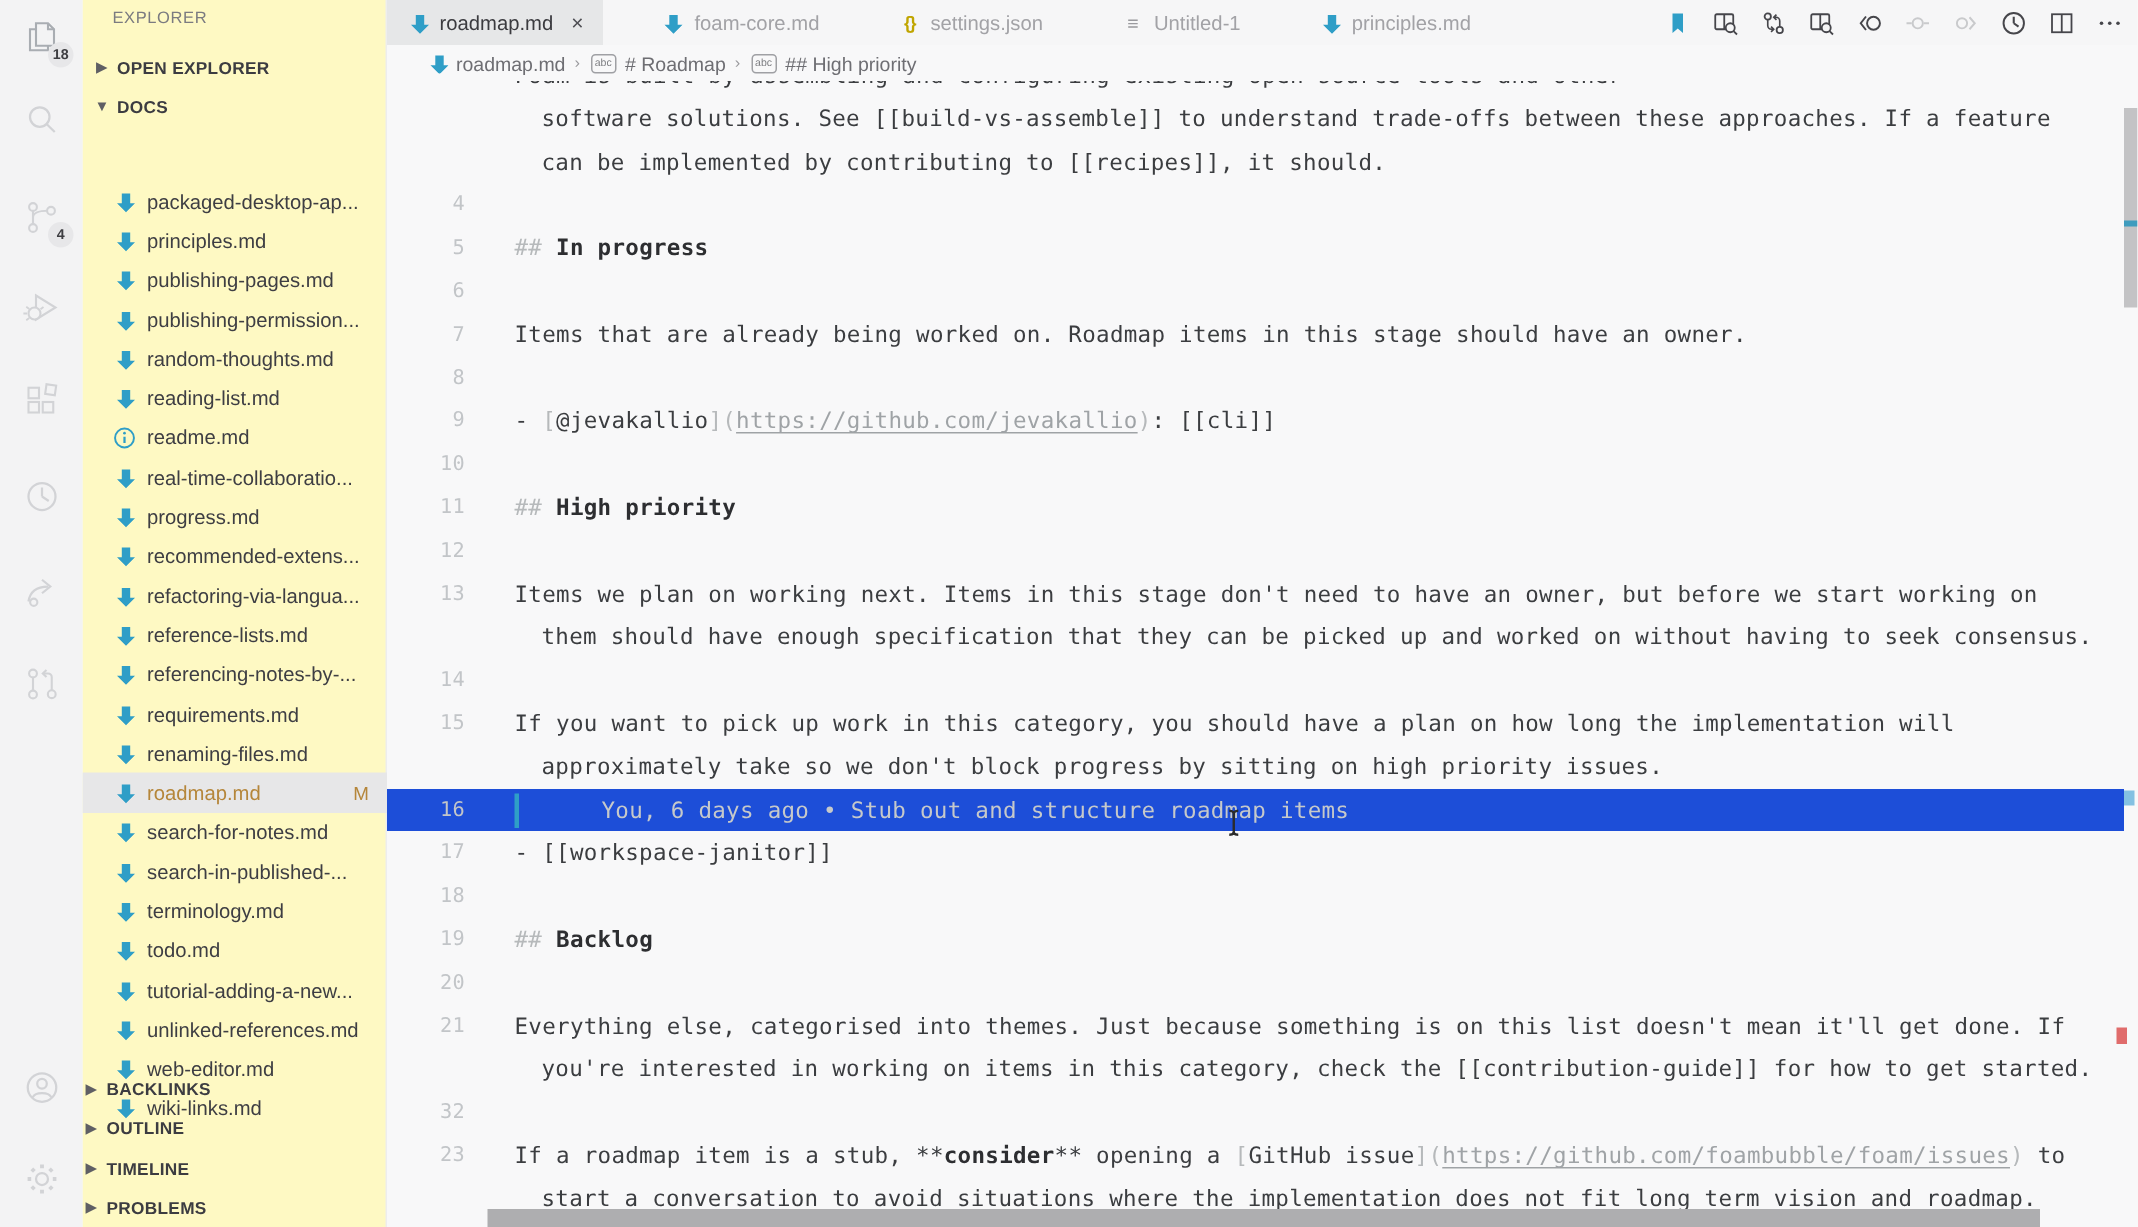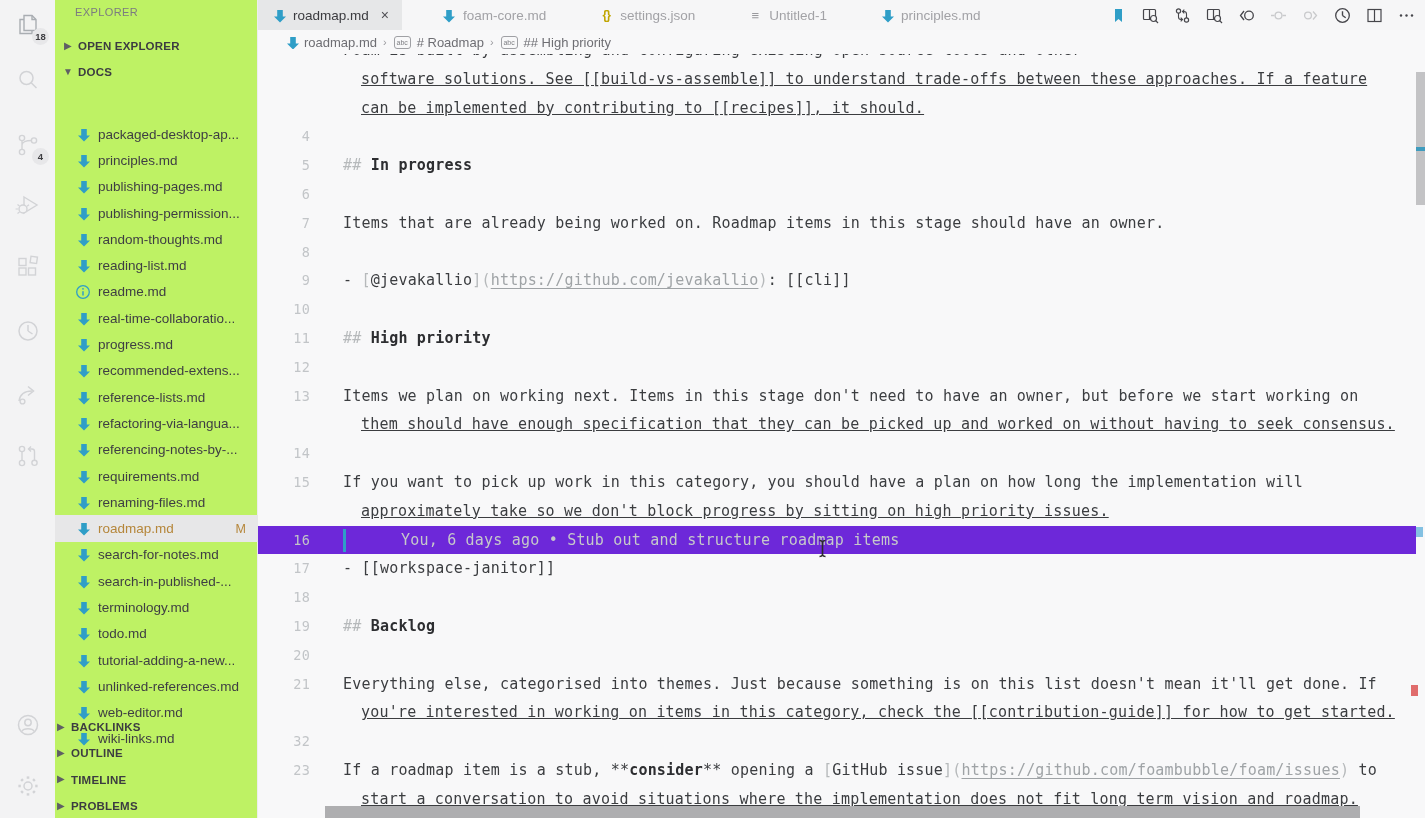--- a/index.html
+++ b/index.html
@@ -5,21 +5,21 @@
   * { margin:0; padding:0; box-sizing:border-box; }
   html,body { width:1425px; height:818px; overflow:hidden; }
   body { font-family:"Liberation Sans", sans-serif; background:#f8f8f9; position:relative; cursor:default; }
 
   
   .activitybar { position:absolute; left:0; top:0; width:55px; height:818px; background:#f3f3f4; z-index:5; }
   .ab-item { position:absolute; left:15px; width:26px; height:26px; }
   .ab-badge { position:absolute; right:-8px; bottom:-7px; min-width:17px; height:17px; border-radius:9px;
               background:#e7e7e9; color:#3e3e42; font-size:9.5px; font-weight:700; line-height:17px; text-align:center; padding:0 2px;}
   
-  .sidebar { position:absolute; left:55px; top:0; width:203px; height:818px; background:#bef264; z-index:4; border-right:1px solid #ededee;}
+  .sidebar { position:absolute; left:55px; top:0; width:203px; height:818px; background:#fef9c3; z-index:4; border-right:1px solid #ededee;}
   .sb-title { position:absolute; left:20px; top:6px; font-size:11px; letter-spacing:.4px; color:#7b7b80; }
   .sb-section { position:absolute; left:7px; display:flex; align-items:center; gap:4px; height:24px;
                 font-size:11.5px; font-weight:700; color:#3c3c41; letter-spacing:.2px; width:190px;}
   .sb-chev { color:#5f5f64; font-size:10px; width:12px; text-align:center; font-weight:400; transform:translateY(-1px);}
   .filelist { position:absolute; left:0; top:82px; width:203px;margin-top:39px; }
   .file-row { display:flex; align-items:center; height:26.3px; padding-left:20px; font-size:13.5px; color:#3e3e43; white-space:nowrap; }
   .file-row .ficon { width:16px; height:16px; margin-right:7px; flex:none; display:flex; align-items:center; justify-content:center;}
   .file-row.selected { background:#e7e7e8; color:#b5863a; }
   .git-badge { margin-left:auto; margin-right:12px; color:#b5863a; font-size:12.5px; font-weight:400;}
   .bottom-sections { position:absolute; left:0; top:714px; width:203px;}
@@ -41,22 +41,22 @@
                 padding-left:27px; font-size:13px; color:#6e6e73; background:#f8f8f9; z-index:3;}
   .bc-sep { color:#9a9a9e; font-size:11px; padding:0 1px;}
   .abc-box { display:inline-flex; align-items:center; justify-content:center; width:17px; height:13px; border:1px solid #9fa0a4;
              border-radius:3px; font-size:7px; color:#7d7e82; letter-spacing:0; margin:0 1px;}
   
   .code-viewport { position:absolute; left:0; top:54px; right:9px; bottom:0; overflow:hidden; }
   .rows { margin-top:-18px; }
   .row { display:flex; height:28.8px; line-height:28.8px; font-family:"DejaVu Sans Mono", monospace; font-size:15px; letter-spacing:.2px; white-space:pre; position:relative;}
   .ln { width:52px; flex:none; text-align:right; color:#c2c5c8; font-size:13.5px; }
   .code { padding-left:33px; color:#3b3d40; }
-  .code.wrap { padding-left:51px;text-decoration:underline; }
-  .row.cur { background:#6d28d9; }
+  .code.wrap { padding-left:51px; }
+  .row.cur { background:#1d4ed8; }
   .caret { position:absolute; left:85px; top:3px; width:3px; height:23px; background:#2f9ec7; }
   .s-p { color:#3b3d40; } .s-g { color:#b6b9bb; } .s-h { color:#b6b9bb; }
   .s-b { color:#2d2e31; font-weight:700; }
   .s-u { color:#9fa3a6; text-decoration:underline; text-underline-offset:3px; }
   .s-m { color:#c6c9ca; margin-left:58px;}
   
   .vslider { position:absolute; right:0; top:72px; width:9px; height:133px; background:#c3c3c5; z-index:7;}
   .vslider-line { position:absolute; right:0; top:147px; width:9px; height:4px; background:#3f9cbe; z-index:8;}
   .ruler-cursor { position:absolute; right:2px; top:527px; width:7px; height:10px; background:#84c1e2; z-index:8;}
   .ruler-error { position:absolute; right:7px; top:685px; width:7px; height:11px; background:#e06c6c; z-index:8;}
@@ -223,29 +223,29 @@
           </svg>
         </span>
         <span>recommended-extens...</span>
       </div>
       <div class="file-row">
         <span class="ficon">
           <svg width="15" height="15" viewBox="0 0 15 15" fill="none">
             <path d="M8 14.5 L2 8.5 h3.2 V2 h5.6 v6.5 H14 Z" fill="#2f9ec7"></path>
           </svg>
         </span>
+        <span>refactoring-via-langua...</span>
+      </div>
+      <div class="file-row">
+        <span class="ficon">
+          <svg width="15" height="15" viewBox="0 0 15 15" fill="none">
+            <path d="M8 14.5 L2 8.5 h3.2 V2 h5.6 v6.5 H14 Z" fill="#2f9ec7"></path>
+          </svg>
+        </span>
         <span>reference-lists.md</span>
-      </div>
-      <div class="file-row">
-        <span class="ficon">
-          <svg width="15" height="15" viewBox="0 0 15 15" fill="none">
-            <path d="M8 14.5 L2 8.5 h3.2 V2 h5.6 v6.5 H14 Z" fill="#2f9ec7"></path>
-          </svg>
-        </span>
-        <span>refactoring-via-langua...</span>
       </div>
       <div class="file-row">
         <span class="ficon">
           <svg width="15" height="15" viewBox="0 0 15 15" fill="none">
             <path d="M8 14.5 L2 8.5 h3.2 V2 h5.6 v6.5 H14 Z" fill="#2f9ec7"></path>
           </svg>
         </span>
         <span>referencing-notes-by-...</span>
       </div>
       <div class="file-row">

